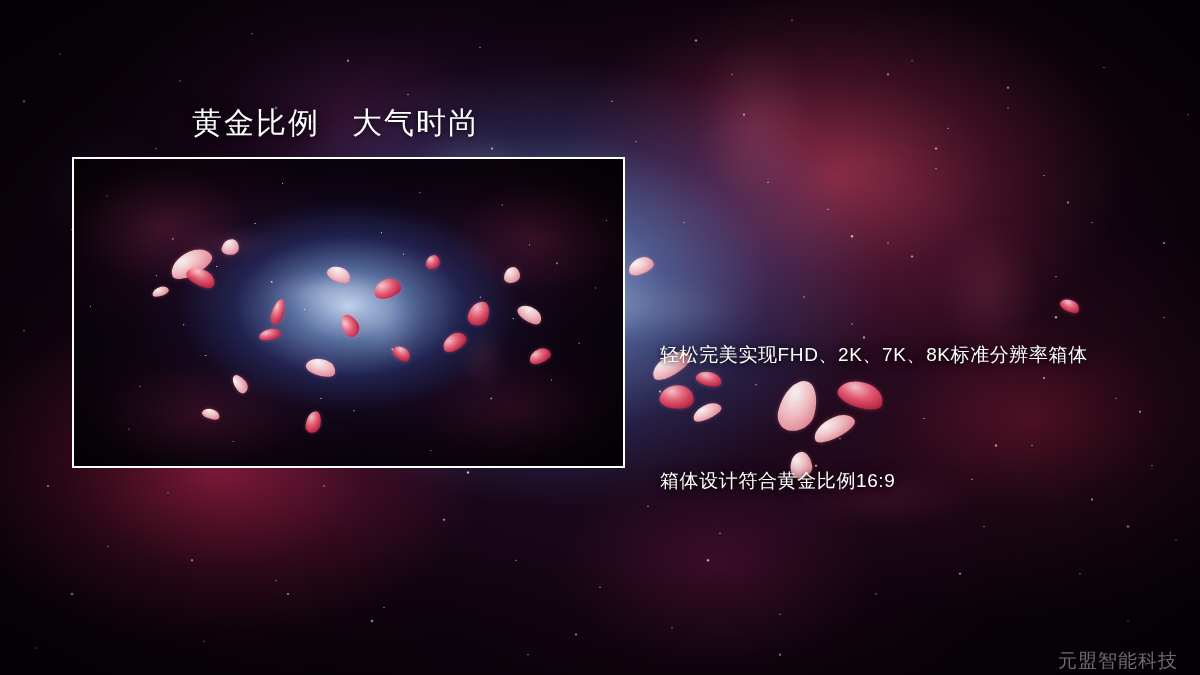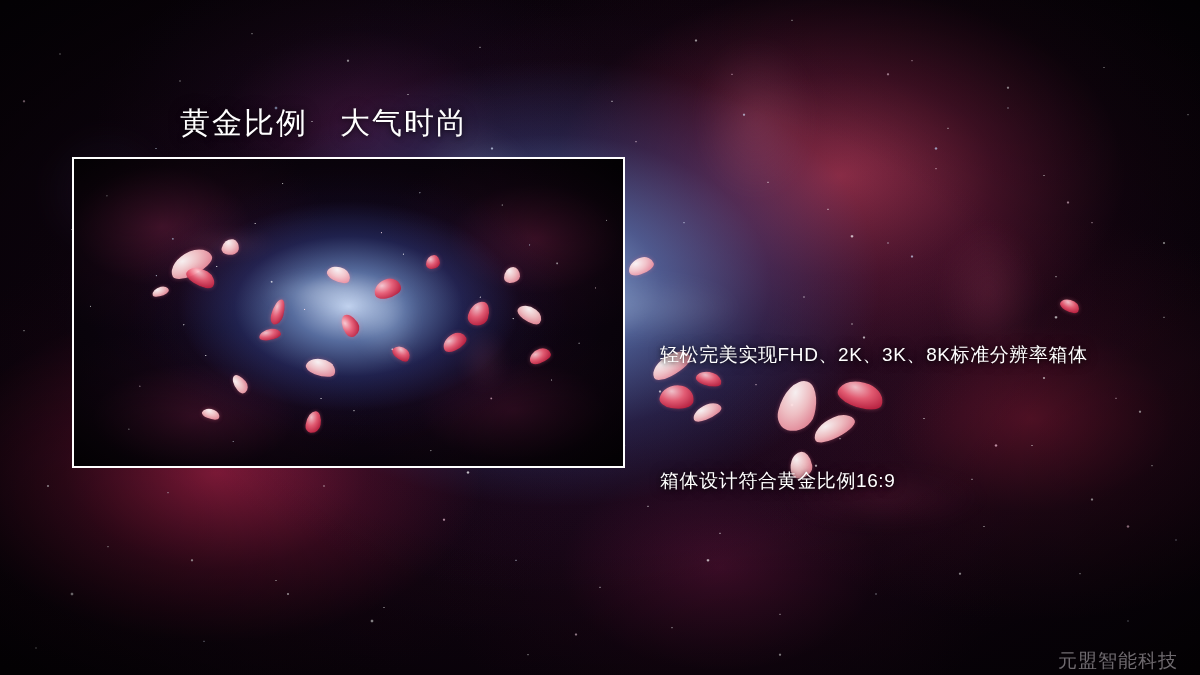--- a/index.html
+++ b/index.html
@@ -327,21 +327,21 @@
       <div class="petal dark" style="left: 660px; top: 385px; width: 34px; height: 24px; transform: rotate(10deg);"></div>
       <div class="petal pale" style="left: 692px; top: 405px; width: 30px; height: 14px; transform: rotate(-22deg);"></div>
       <div class="petal pale" style="left: 780px; top: 380px; width: 36px; height: 52px; transform: rotate(14deg);"></div>
       <div class="petal pale" style="left: 812px; top: 418px; width: 44px; height: 20px; transform: rotate(-24deg);"></div>
       <div class="petal dark" style="left: 838px; top: 382px; width: 46px; height: 26px; transform: rotate(22deg);"></div>
       <div class="petal pale" style="left: 790px; top: 452px; width: 22px; height: 26px; transform: rotate(-10deg);"></div>
       <div class="petal dark" style="left: 1060px; top: 300px; width: 20px; height: 12px; transform: rotate(30deg);"></div>
       <div class="petal pale" style="left: 628px; top: 258px; width: 26px; height: 16px; transform: rotate(-18deg);"></div>
     </div>
 
-  <div class="headline" style="left:180px; top:103px;">黄金比例　大气时尚</div>
+  <div class="headline" style="left:192px; top:103px;">黄金比例　大气时尚</div>
 
   <div class="panel" id="image-panel" style="left: 72px; top: 157px; width: 553px; height: 311px; border-width: 2px; border-color: rgb(255, 255, 255);">
     <div class="panel-bg"></div>
     <div class="panel-wisps"></div>
     <div class="panel-stars"></div>
     <div class="panel-vignette"></div>
     <div id="petals-inside">
         <div class="petal pale" style="left: 95px; top: 93px; width: 44px; height: 23px; transform: rotate(-24deg);"></div>
         <div class="petal dark" style="left: 112px; top: 110px; width: 30px; height: 17px; transform: rotate(32deg);"></div>
         <div class="petal pale" style="left: 78px; top: 128px; width: 17px; height: 9px; transform: rotate(-15deg);"></div>
@@ -359,19 +359,19 @@
         <div class="petal pale" style="left: 430px; top: 108px; width: 16px; height: 16px; transform: rotate(0deg);"></div>
         <div class="petal pale" style="left: 443px; top: 148px; width: 26px; height: 15px; transform: rotate(36deg);"></div>
         <div class="petal dark" style="left: 455px; top: 190px; width: 22px; height: 14px; transform: rotate(-18deg);"></div>
         <div class="petal dark" style="left: 232px; top: 252px; width: 15px; height: 22px; transform: rotate(8deg);"></div>
         <div class="petal pale" style="left: 160px; top: 215px; width: 12px; height: 20px; transform: rotate(-40deg);"></div>
         <div class="petal pale" style="left: 128px; top: 250px; width: 18px; height: 10px; transform: rotate(22deg);"></div>
       </div>
   </div>
 
   <div class="body-text" style="left:660px; top:250px;">
-    <span class="line">轻松完美实现FHD、2K、3K、8K标准分辨率箱体</span>
+    <span class="line">轻松完美实现FHD、2K、7K、8K标准分辨率箱体</span>
     <span class="line">箱体设计符合黄金比例16:9</span>
   </div>
 
   <div class="watermark" style="left:1058px; top:648px;">元盟智能科技</div>
 
 </div>
 
 </body></html>

